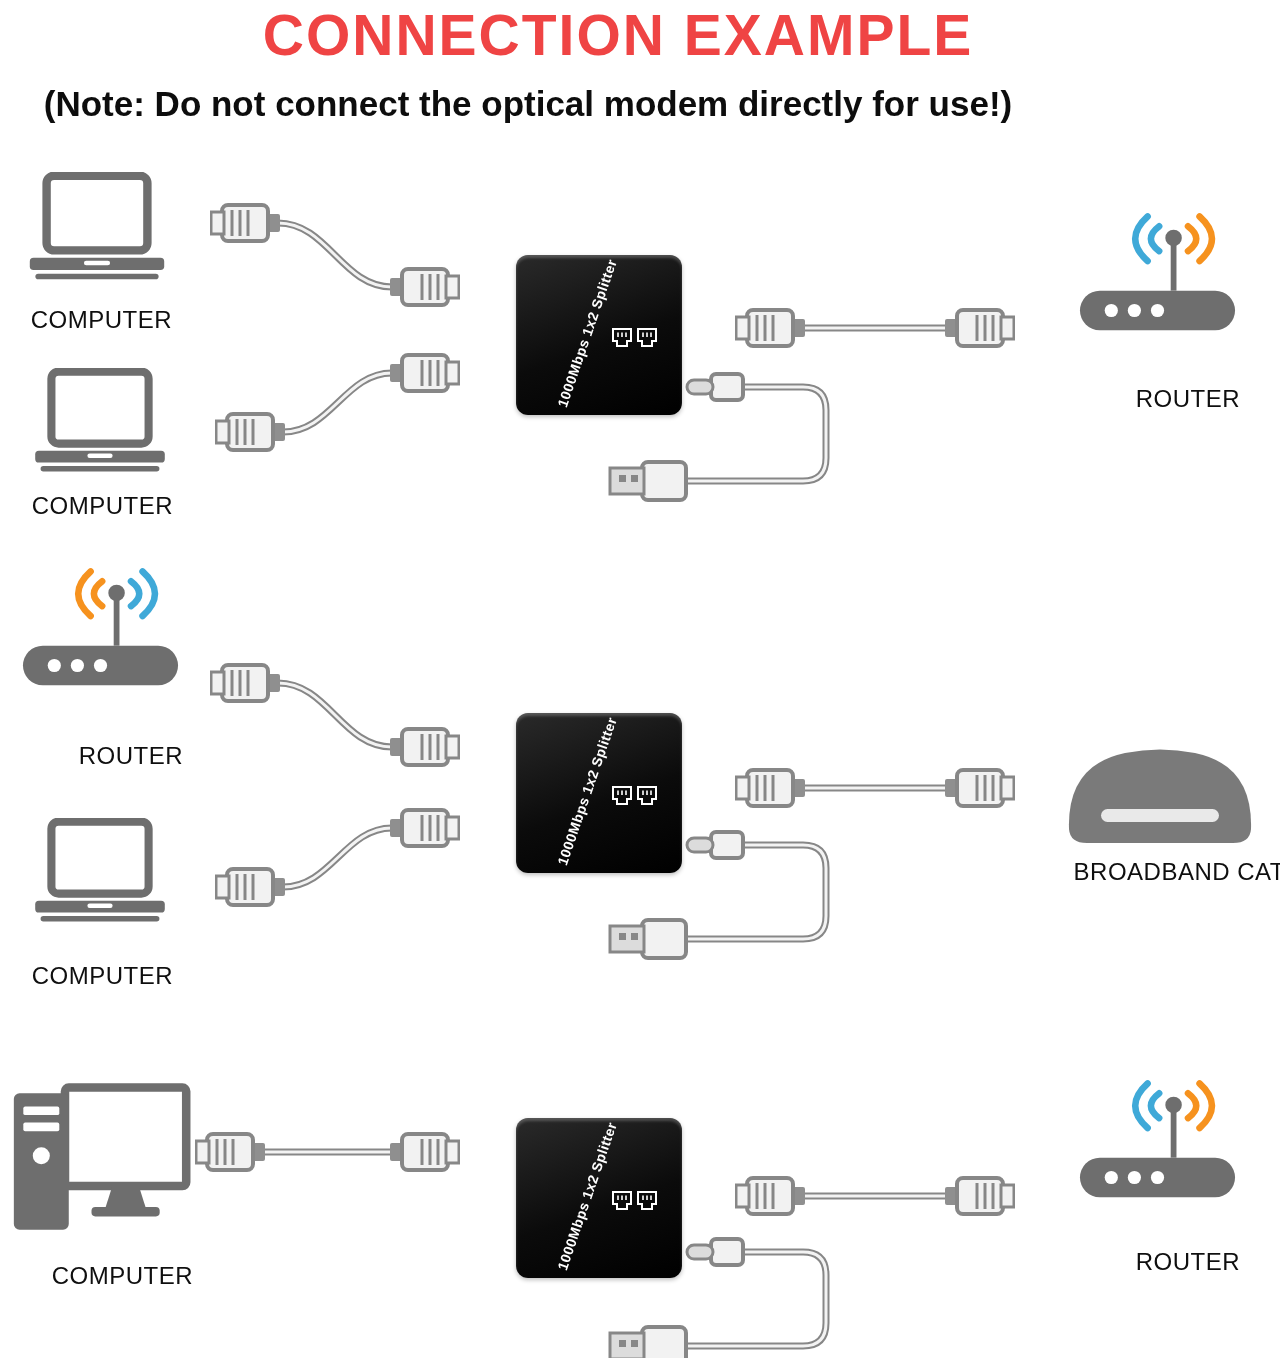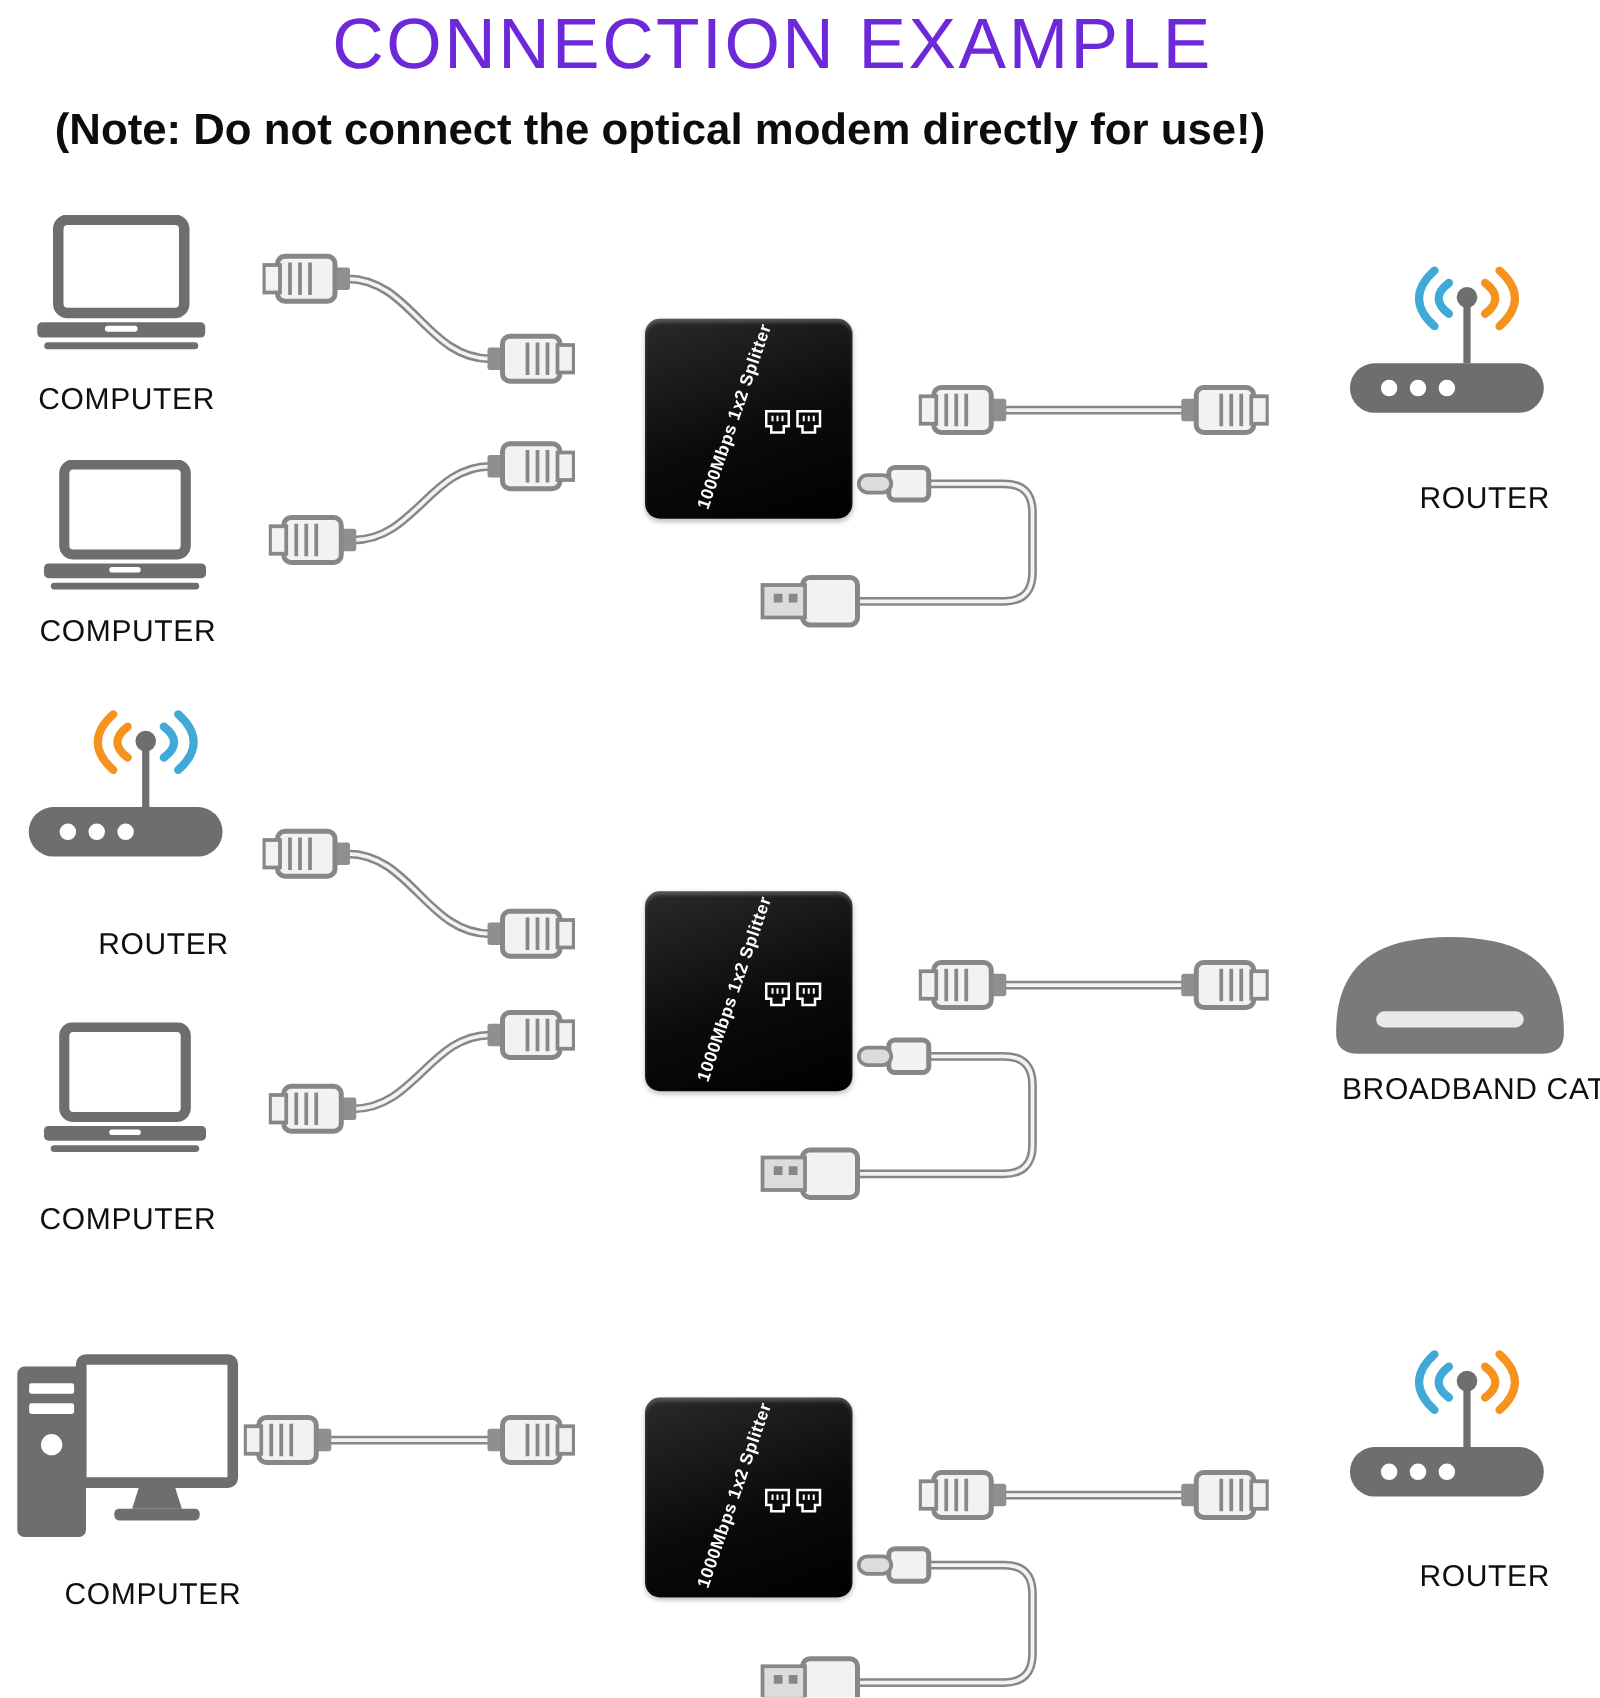--- a/index.html
+++ b/index.html
@@ -4,21 +4,21 @@
 <style>
   html,body { margin:0; padding:0; background:#ffffff; }
   .canvas {
     position:relative; width:1280px; height:1358px; margin:0 auto;
     background:#ffffff; overflow:hidden;
     font-family:"Liberation Sans","DejaVu Sans",sans-serif;
   }
   .abs { position:absolute; }
   .title {
     position:absolute; left:0; top:2px; width:1236px; text-align:center;
-    font-size:57px; font-weight:400; letter-spacing:2px; color:#6d28d9;
+    font-size:57px; font-weight:700; letter-spacing:2px; color:#ef4444;
   }
   .note {
     position:absolute; left:0; top:84px; width:1056px; text-align:center;
     font-size:35px; font-weight:800; color:#0d0d0d;
   }
   .label {
     position:absolute; font-size:24px; font-weight:400; color:#0f0f0f;
     text-align:right; letter-spacing:0.5px;
   }
   .splitter {

